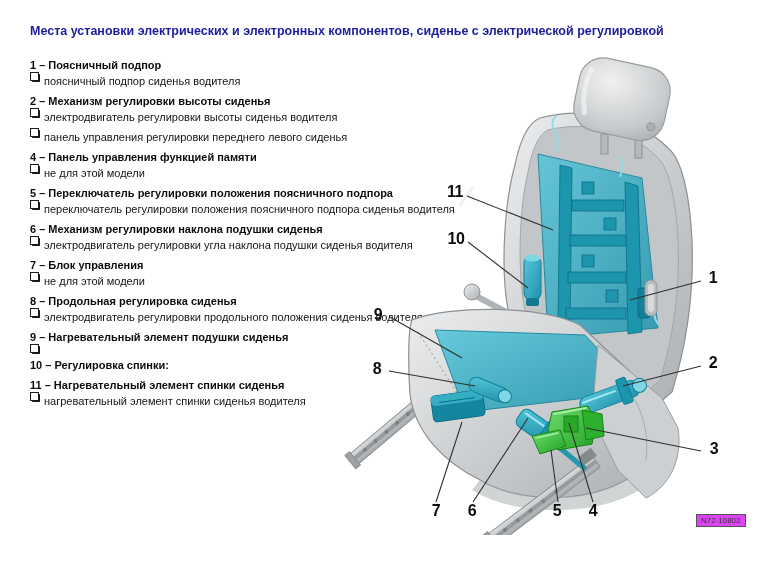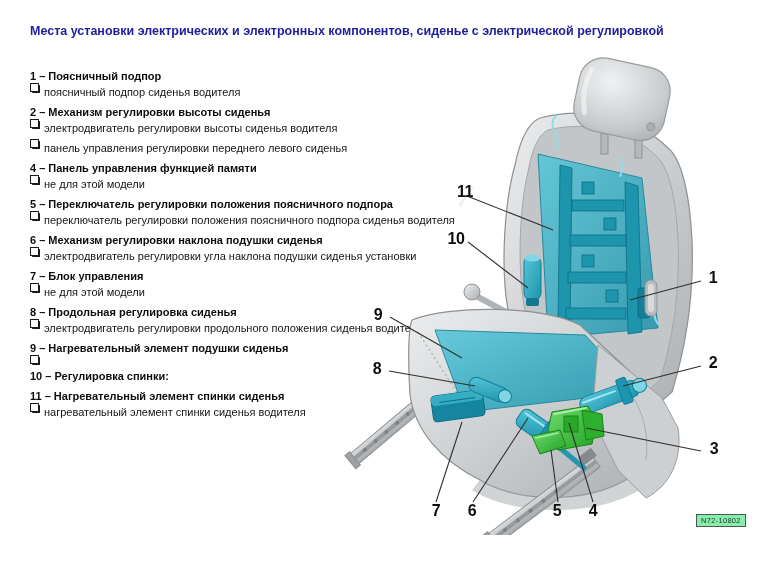--- a/index.html
+++ b/index.html
@@ -5,21 +5,21 @@
   html,body{margin:0;padding:0;background:#ffffff;}
   .page{
     position:relative;width:780px;height:565px;background:#ffffff;overflow:hidden;
     font-family:"Liberation Sans","DejaVu Sans",sans-serif;color:#111;
   }
   .doc-title{
     position:absolute;left:30px;top:24px;width:730px;margin:0;
     font-size:12.5px;line-height:15px;font-weight:bold;color:#1d1d9e;
     white-space:nowrap;
   }
-  .legend{position:absolute;left:30px;top:57px;width:440px;margin-top:11px;}
+  .legend{position:absolute;left:30px;top:57px;width:440px;}
   .legend-item{margin-bottom:4px;}
   .legend-item .hdr{
     font-size:11px;line-height:16px;font-weight:bold;white-space:nowrap;color:#0d0d0d;
   }
   .legend-item .dtl{
     font-size:11px;line-height:16px;white-space:nowrap;color:#141414;
     display:flex;align-items:flex-start;
   }
   .checkbox-icon{
     display:inline-block;width:7px;height:7px;flex:0 0 auto;
@@ -29,21 +29,21 @@
   .diagram{position:absolute;left:320px;top:50px;width:450px;height:485px;}
   .diagram svg{position:absolute;left:0;top:0;}
   .callout{
     position:absolute;transform:translate(-50%,-50%);
     font-size:16px;font-weight:bold;color:#0d0d0d;line-height:1;
     letter-spacing:-0.5px;
   }
   .ref-label{
     position:absolute;left:376px;top:464px;
     border:1px solid #555;padding:1px 4px 0 4px;
-    font-size:7.5px;line-height:10px;color:#333;letter-spacing:.3px;background:#86efac;
+    font-size:7.5px;line-height:10px;color:#333;letter-spacing:.3px;background:#d946ef;
   }
 </style>
 </head>
 <body>
 
 <div class="page">
 
   <h1 class="doc-title">Места установки электрических и электронных компонентов, сиденье с электрической регулировкой</h1>
 
   <div class="legend">
@@ -78,21 +78,21 @@
       <div class="hdr">5 – Переключатель регулировки положения поясничного подпора</div>
       <div class="dtl">
           <span class="checkbox-icon"></span>
           <span>переключатель регулировки положения поясничного подпора сиденья водителя</span>
         </div>
     </div>
     <div class="legend-item">
       <div class="hdr">6 – Механизм регулировки наклона подушки сиденья</div>
       <div class="dtl">
           <span class="checkbox-icon"></span>
-          <span>электродвигатель регулировки угла наклона подушки сиденья установки</span>
+          <span>электродвигатель регулировки угла наклона подушки сиденья водителя</span>
         </div>
     </div>
     <div class="legend-item">
       <div class="hdr">7 – Блок управления</div>
       <div class="dtl">
           <span class="checkbox-icon"></span>
           <span>не для этой модели</span>
         </div>
     </div>
     <div class="legend-item">
@@ -291,18 +291,18 @@
     <span class="callout" style="left:393px;top:228px">1</span>
     <span class="callout" style="left:393px;top:313px">2</span>
     <span class="callout" style="left:394px;top:399px">3</span>
     <span class="callout" style="left:273px;top:461px">4</span>
     <span class="callout" style="left:237px;top:461px">5</span>
     <span class="callout" style="left:152px;top:461px">6</span>
     <span class="callout" style="left:116px;top:461px">7</span>
     <span class="callout" style="left:57px;top:319px">8</span>
     <span class="callout" style="left:58px;top:265px">9</span>
     <span class="callout" style="left:136px;top:189px">10</span>
-    <span class="callout" style="left:145px;top:142px">11</span>
+    <span class="callout" style="left:135px;top:142px">11</span>
 
     <div class="ref-label">N72-10802</div>
   </div>
 
 </div>
 
 </body></html>

